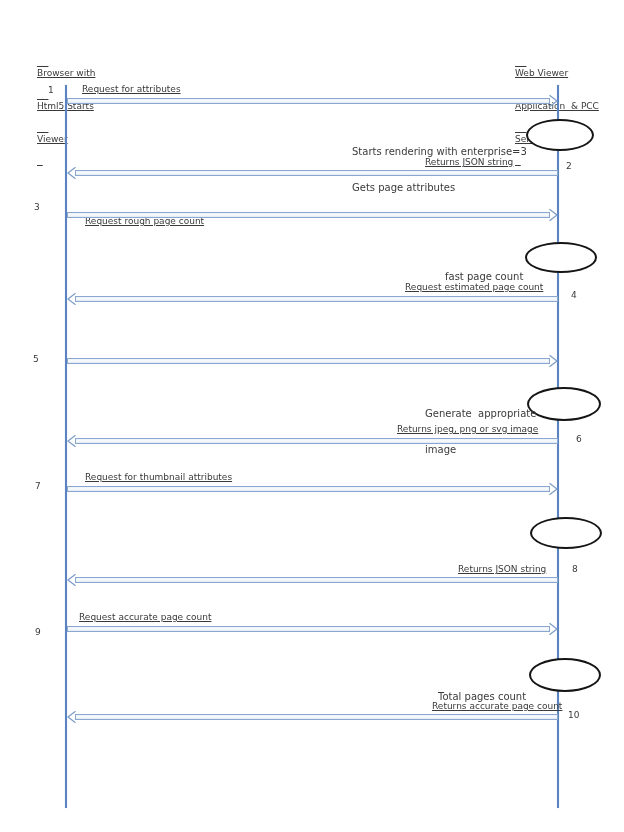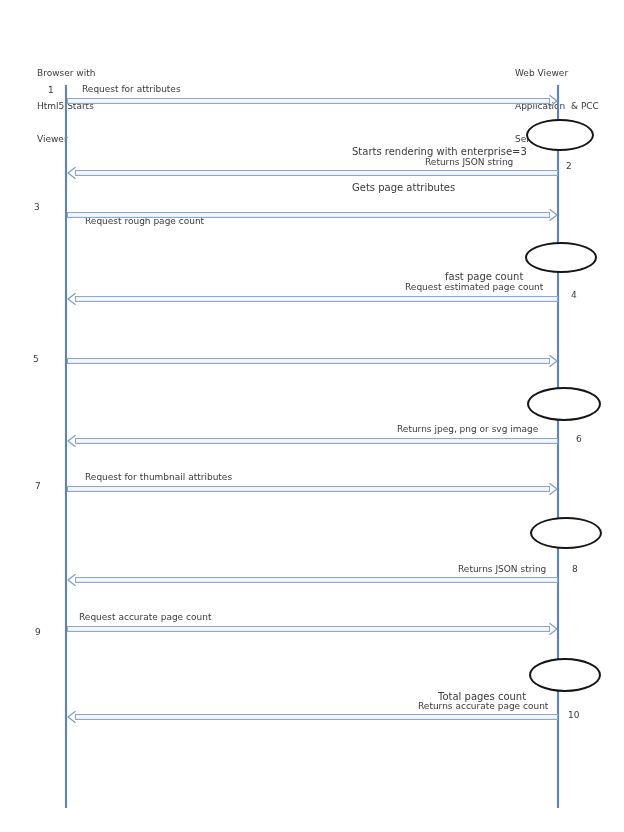--- a/index.html
+++ b/index.html
@@ -10,20 +10,21 @@
     font-family:"DejaVu Sans","Liberation Sans",sans-serif;
     color:#3a3a3a;
     overflow:hidden;
   }
   .abs{position:absolute;}
   .lbl{
     font-size:9px;
     line-height:11px;
     white-space:pre;
     color:#3a3a3a;
+    text-decoration:underline;
   }
   .num{
     font-size:9px;
     line-height:10px;
     color:#3a3a3a;
   }
   .lifeline{
     width:2px;
     background:#5b83c0;
     box-shadow:0 0 1px #9db8dd;
@@ -134,20 +135,24 @@
           <stop offset="0" stop-color="#e6eef8"></stop>
           <stop offset="0.5" stop-color="#fafcfe"></stop>
           <stop offset="1" stop-color="#d6e2f1"></stop>
         </linearGradient>
       </defs>
     <rect x="0.5" y="4.5" width="482" height="5" fill="url(#g5)" stroke="#8ba7d0" stroke-width="1"></rect>
     <polyline points="482.5,1.2 490,7 482.5,12.8" fill="none" stroke="#7d9cc9" stroke-width="1.3"></polyline>
   </svg>
 
   <div class="abs ellipse" style="left:527px;top:387px;width:70px;height:30px;"></div>
+  <div class="abs proc" style="left:425px;top:384px;">
+    <span style="display:block">Generate  appropriate</span>
+    <span style="display:block">image</span>
+  </div>
 
   <div class="abs lbl" style="left:397px;top:424px;">Returns jpeg, png or svg image</div>
   <div class="abs num" style="left:576px;top:434px;">6</div>
   <svg class="abs" style="left:67px;top:434px;" width="491" height="14" viewBox="0 0 491 14">
     <defs>
         <linearGradient id="g6" x1="0" y1="0" x2="0" y2="1">
           <stop offset="0" stop-color="#e6eef8"></stop>
           <stop offset="0.5" stop-color="#fafcfe"></stop>
           <stop offset="1" stop-color="#d6e2f1"></stop>
         </linearGradient>
@@ -198,21 +203,21 @@
       </defs>
     <rect x="0.5" y="4.5" width="482" height="5" fill="url(#g9)" stroke="#8ba7d0" stroke-width="1"></rect>
     <polyline points="482.5,1.2 490,7 482.5,12.8" fill="none" stroke="#7d9cc9" stroke-width="1.3"></polyline>
   </svg>
 
   <div class="abs ellipse" style="left:529px;top:658px;width:68px;height:30px;"></div>
   <div class="abs proc" style="left:438px;top:667px;">
     <span style="display:block">Total pages count</span>
   </div>
 
-  <div class="abs lbl" style="left:390px;top:701px;padding-left:28px;">Returns accurate page count</div>
+  <div class="abs lbl" style="left:404px;top:701px;padding-left:28px;">Returns accurate page count</div>
   <div class="abs num" style="left:568px;top:710px;">10</div>
   <svg class="abs" style="left:67px;top:710px;" width="491" height="14" viewBox="0 0 491 14">
     <defs>
         <linearGradient id="g10" x1="0" y1="0" x2="0" y2="1">
           <stop offset="0" stop-color="#e6eef8"></stop>
           <stop offset="0.5" stop-color="#fafcfe"></stop>
           <stop offset="1" stop-color="#d6e2f1"></stop>
         </linearGradient>
       </defs>
     <rect x="8.5" y="4.5" width="482" height="5" fill="url(#g10)" stroke="#8ba7d0" stroke-width="1"></rect>

